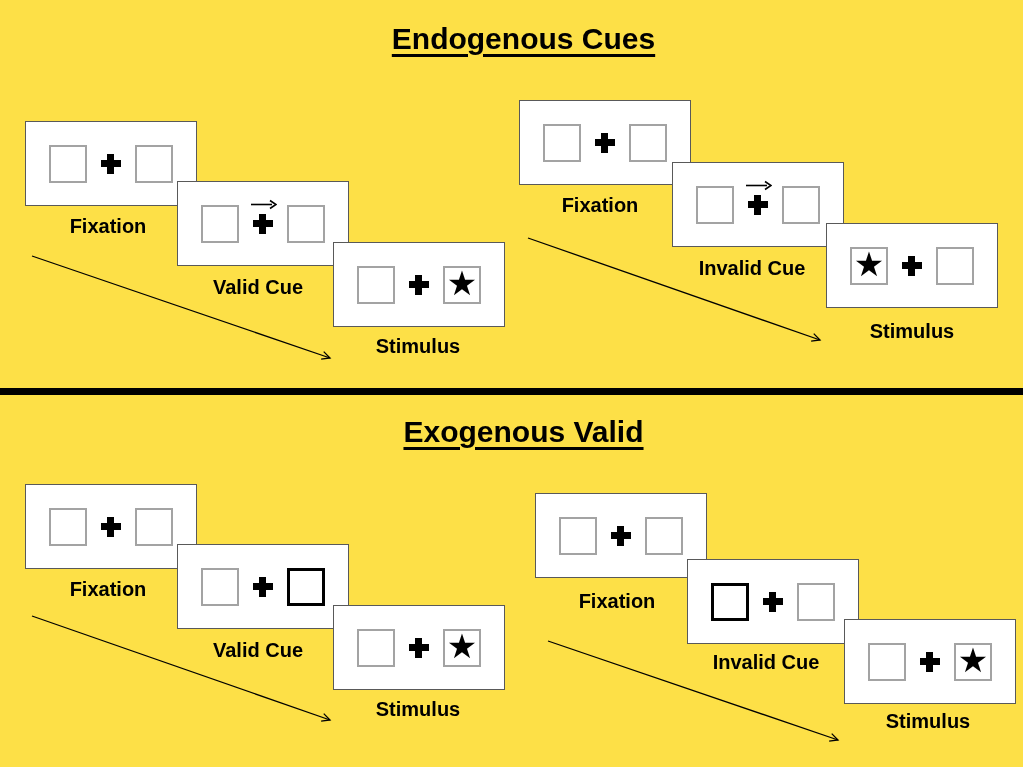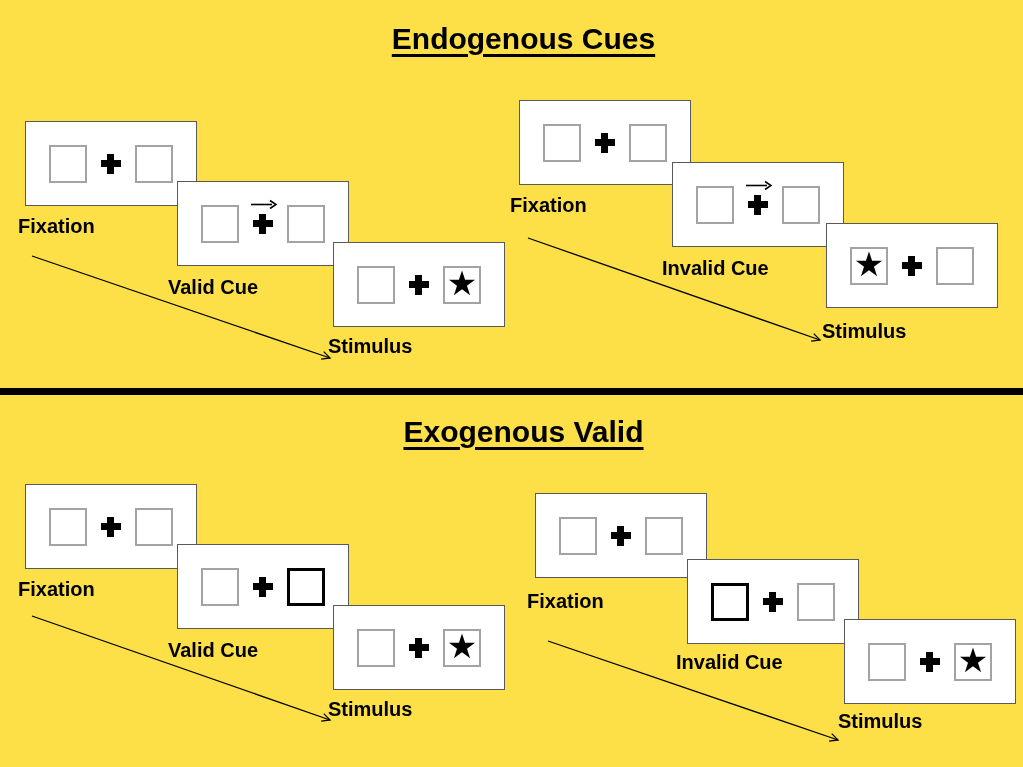--- a/index.html
+++ b/index.html
@@ -29,21 +29,21 @@
   .box[data-content="bold"]{border:3px solid #000;}
   .star{display:none;font-size:34px;line-height:34px;color:#000;margin-top:-3px;}
   .box[data-content="star"] .star{display:block;}
   .center{position:relative;width:20px;height:20px;}
   .center::before{content:"";position:absolute;left:0;top:6px;width:20px;height:7px;background:#000;}
   .center::after{content:"";position:absolute;left:6px;top:0;width:7px;height:20px;background:#000;}
   .cue-arrow{display:none;position:absolute;left:-2px;top:-15px;width:26px;height:11px;}
   .center[data-center="plus-arrow"] .cue-arrow{display:block;}
   .cue-arrow svg{display:block;}
   .step-label{
-    position:absolute;width:180px;z-index:4;
+    position:absolute;width:180px;text-align:center;z-index:4;
     font-size:20px;font-weight:bold;color:#000;line-height:22px;
   }
   
   .p0c0{left:25px;top:121px;z-index:1}.p0c1{left:177px;top:181px;z-index:2}.p0c2{left:333px;top:242px;z-index:3}
   .p1c0{left:519px;top:100px;z-index:1}.p1c1{left:672px;top:162px;z-index:2}.p1c2{left:826px;top:223px;z-index:3}
   .p2c0{left:25px;top:484px;z-index:1}.p2c1{left:177px;top:544px;z-index:2}.p2c2{left:333px;top:605px;z-index:3}
   .p3c0{left:535px;top:493px;z-index:1}.p3c1{left:687px;top:559px;z-index:2}.p3c2{left:844px;top:619px;z-index:3}
   
   .l0s0{left:18px;top:215px}.l0s1{left:168px;top:276px}.l0s2{left:328px;top:335px}
   .l1s0{left:510px;top:194px}.l1s1{left:662px;top:257px}.l1s2{left:822px;top:320px}

